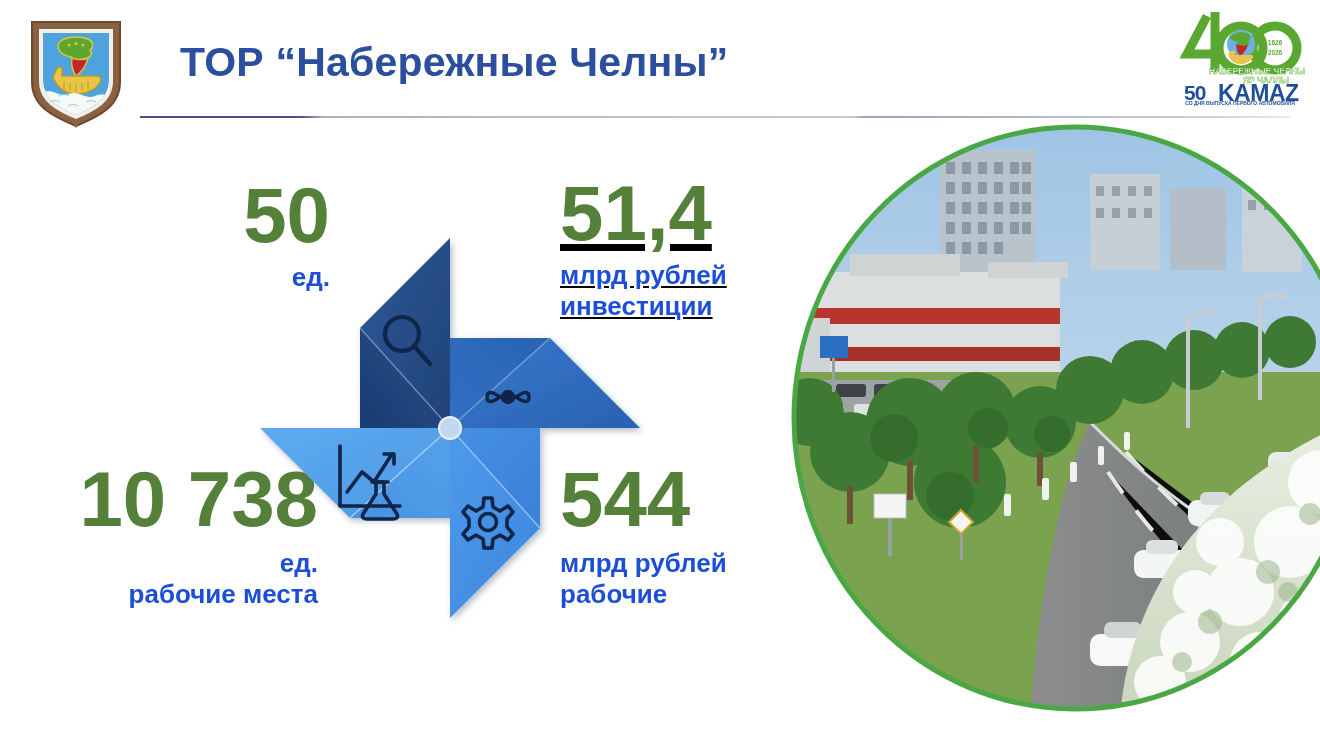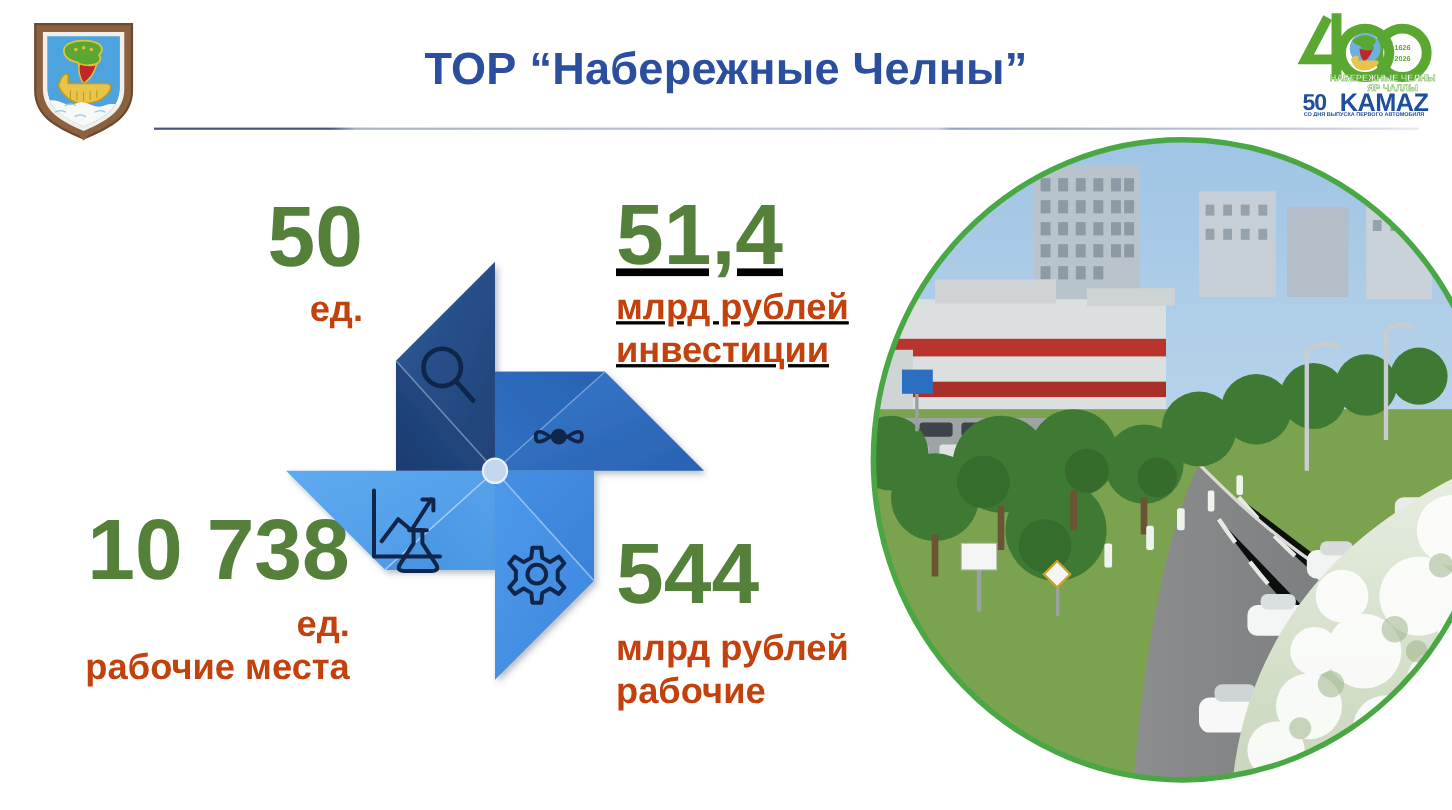--- a/index.html
+++ b/index.html
@@ -7,44 +7,43 @@
        font-family:"Liberation Sans","DejaVu Sans",sans-serif;
        position:relative;}
 
   
   #header{position:absolute;left:0;top:0;width:1320px;height:130px;}
 
   #coat-of-arms{position:absolute;left:26px;top:16px;width:100px;height:112px;}
   #coat-of-arms svg{display:block;}
 
   #page-title{position:absolute;left:180px;top:12px;width:960px;
-              text-align:center;
               font-size:41px;font-weight:bold;color:#2b4f9e;
               letter-spacing:.2px;white-space:nowrap;}
 
   #title-rule{position:absolute;left:140px;top:116px;width:1150px;height:2px;
               background:linear-gradient(to right,#4a5578 0%,#4a5578 14%,
                          #aab2c8 16%,#c6ccdc 62%,#9aa3bd 63%,#c9cfde 93%,
                          #e8eaf0 100%);}
 
   #brand-logo{position:absolute;right:14px;top:4px;width:132px;height:102px;}
 
   
   .stat{position:absolute;}
   .stat .num{font-size:78px;font-weight:bold;color:#55803a;line-height:.95;
              white-space:nowrap;}
-  .stat .lab{font-size:33px;font-weight:bold;color:#c2410c;line-height:1.18;
+  .stat .lab{font-size:26px;font-weight:bold;color:#1d4ed8;line-height:1.18;
              white-space:nowrap;}
   .ta-r{text-align:right;}
   .ta-l{text-align:left;}
 
   #stat-residents{left:40px;top:178px;width:290px;}
   #stat-investments{left:560px;top:176px;width:250px;text-decoration:underline;}
   #stat-jobs{left:8px;top:462px;width:310px;}
-  #stat-revenue{left:560px;top:462px;width:250px;margin-top:22px;}
+  #stat-revenue{left:560px;top:462px;width:250px;}
 
   
   #pinwheel{position:absolute;left:250px;top:228px;width:400px;height:400px;}
   #pinwheel svg{display:block;}
 
   
   #photo-card{position:absolute;left:790px;top:122px;width:560px;height:594px;}
   #photo-card svg{display:block;}
 
   

